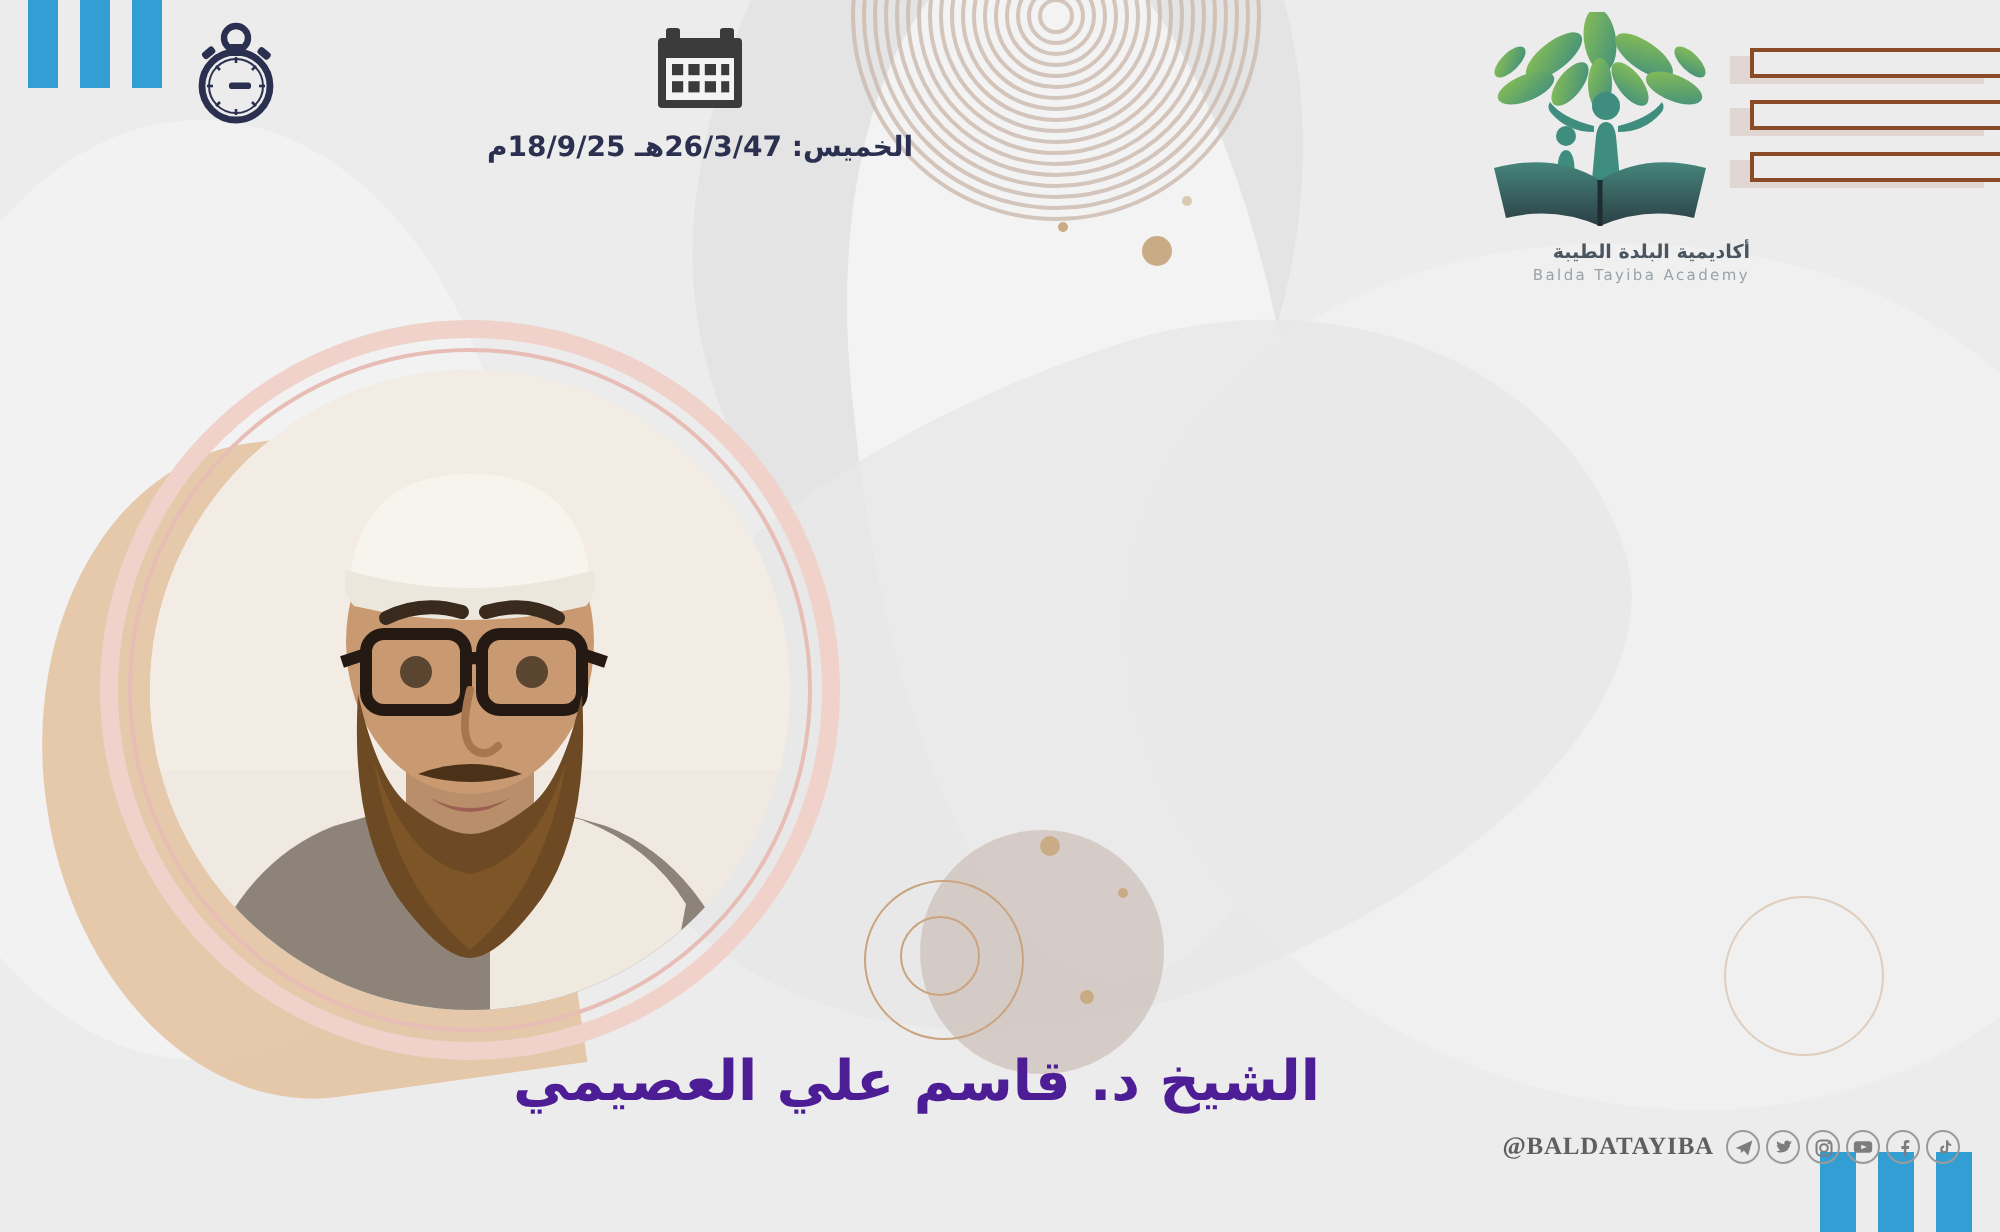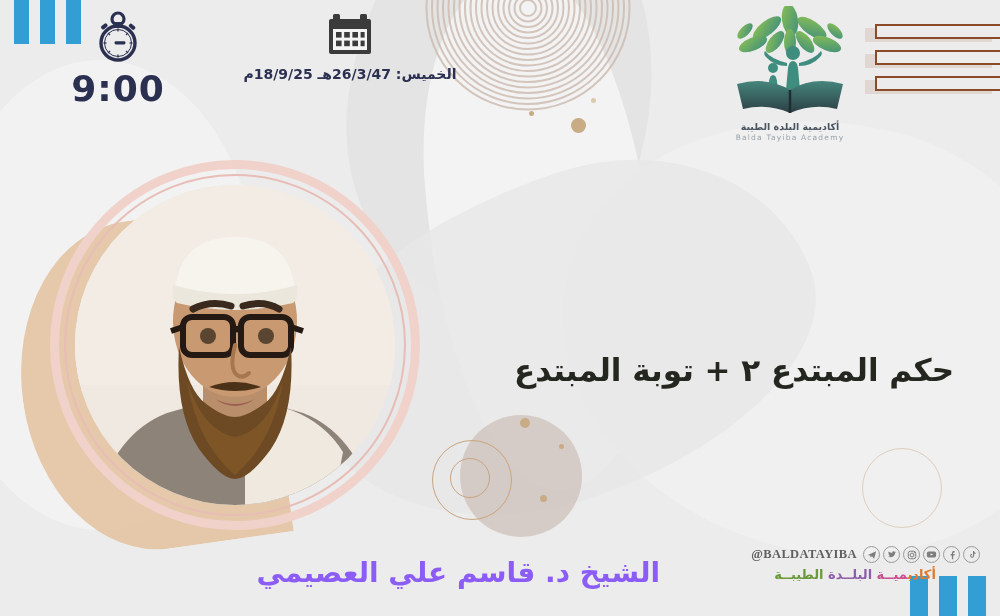--- a/index.html
+++ b/index.html
@@ -115,21 +115,21 @@
   }
   .icon-calendar{ display:block; margin:0 auto 6px; }
   .date-value{
     font-size:14px; font-weight:bold; direction:rtl;
     color:#2b3050; white-space:nowrap;
   }
 
   
   .logo{
     position:absolute; left:705px; top:6px;
-    width:170px; text-align:center;
+    width:170px; text-align:right;
   }
   .logo-mark{ display:block; margin:0 auto; }
   .logo-ar{
     font-size:9.5px; font-weight:bold; color:#4a5560;
     letter-spacing:1.6px; margin-top:1px; direction:rtl;
   }
   .logo-en{
     font-size:7.5px; color:#9aa3a9; letter-spacing:1.2px;
     direction:ltr; margin-top:1px;
   }
@@ -167,22 +167,22 @@
     font-size:44px; font-weight:bold; color:#3399d6;
     direction:rtl; text-align:right; letter-spacing:.5px;
     white-space:nowrap;
   }
   .sub-title{
     position:absolute; right:46px; top:352px;
     font-size:31px; font-weight:600; color:#24271f;
     direction:rtl; text-align:right; white-space:nowrap;
   }
   .speaker{
-    position:absolute; right:340px; top:556px;
-    font-size:28px; font-weight:bold; color:#8b5cf6;
+    position:absolute; right:340px; top:524px;
+    font-size:28px; font-weight:bold; color:#4c1d95;
     direction:rtl; text-align:center; white-space:nowrap;
   }
 
   
   .footer{
     position:absolute; right:20px; bottom:34px;
     width:250px; text-align:center;
   }
   .social-row{
     display:flex; align-items:center; justify-content:flex-end;
@@ -298,21 +298,20 @@
           <line x1="26" y1="44.5" x2="26" y2="47.5"></line>
           <line x1="11.5" y1="33" x2="14.5" y2="33"></line>
           <line x1="37.5" y1="33" x2="40.5" y2="33"></line>
           <line x1="16" y1="23" x2="18" y2="25"></line>
           <line x1="34" y1="41" x2="36" y2="43"></line>
           <line x1="36" y1="23" x2="34" y2="25"></line>
           <line x1="18" y1="41" x2="16" y2="43"></line>
         </g>
       </svg>
     </span>
-    <div class="time-value">9:00</div>
   </div>
 
   <div class="date-block">
     <span class="icon-calendar">
       <svg width="46" height="44" viewBox="0 0 46 44">
         <rect x="6" y="2" width="7" height="10" rx="1.5" fill="#3b3b3b"></rect>
         <rect x="33" y="2" width="7" height="10" rx="1.5" fill="#3b3b3b"></rect>
         <rect x="2" y="7" width="42" height="35" rx="2" fill="#3b3b3b"></rect>
         <rect x="6" y="17" width="34" height="21" fill="#f4f4f4"></rect>
         <g fill="#3b3b3b">
@@ -407,21 +406,20 @@
 
         <path d="M104 162 q-4 66 20 102 q22 30 36 30 q14 0 36 -30 q24 -36 20 -102 q-10 44 -26 56 q-18 14 -30 14 q-12 0 -30 -14 q-16 -12 -26 -56 z" fill="#6e4a24"></path>
         <path d="M112 196 q10 62 48 94 q38 -32 48 -94 q-16 50 -48 56 q-32 -6 -48 -56 z" fill="#7d5526"></path>
 
         <path d="M134 202 q26 -10 52 0 q-26 8 -52 0 z" fill="#4a3118"></path>
         <path d="M140 214 q20 10 40 0 q-20 14 -40 0 z" fill="#9c5f52"></path>
       </svg>
     </div>
   </div>
 
-  <div class="sub-title">حكم المبتدع ٢ + توبة المبتدع</div>
   <div class="speaker">الشيخ د. قاسم علي العصيمي</div>
 
   <div class="footer">
     <div class="social-row">
       <span class="handle">@BALDATAYIBA</span>
       <span class="sicon">
         <svg width="10" height="10" viewBox="0 0 12 12">
             <path d="M1 6 L11 1.5 L8.5 10.5 L6 7.6 L4 9 L4.2 7 Z" fill="#7d7d7d"></path>
           </svg>
       </span>
@@ -447,18 +445,15 @@
         <svg width="10" height="10" viewBox="0 0 12 12">
             <path d="M7.4 11V6.6h1.5l.25-1.8H7.4V3.7q0-.8.9-.8h.9V1.3Q8.6 1.2 7.9 1.2q-2 0-2 2v1.6H4.4v1.8h1.5V11z" fill="#7d7d7d"></path>
           </svg>
       </span>
       <span class="sicon">
         <svg width="10" height="10" viewBox="0 0 12 12">
             <path d="M7.2 1.3v5.6q0 1.1-1.1 1.1T5 6.9q0-1.1 1.1-1.1v-1.3q-2.4 0-2.4 2.4T6.1 9.3 8.5 6.9V4.2q.8.6 1.8.6V3.5q-1.6 0-1.9-2.2z" fill="#7d7d7d"></path>
           </svg>
       </span>
     </div>
-    <div class="footer-ar">
-      <span class="c1">أكادي</span><span class="c2">ميــة</span><span class="c3"> البلــدة</span><span class="c4"> الطيبــة</span>
-    </div>
   </div>
 
 </div>
 
 </body></html>

